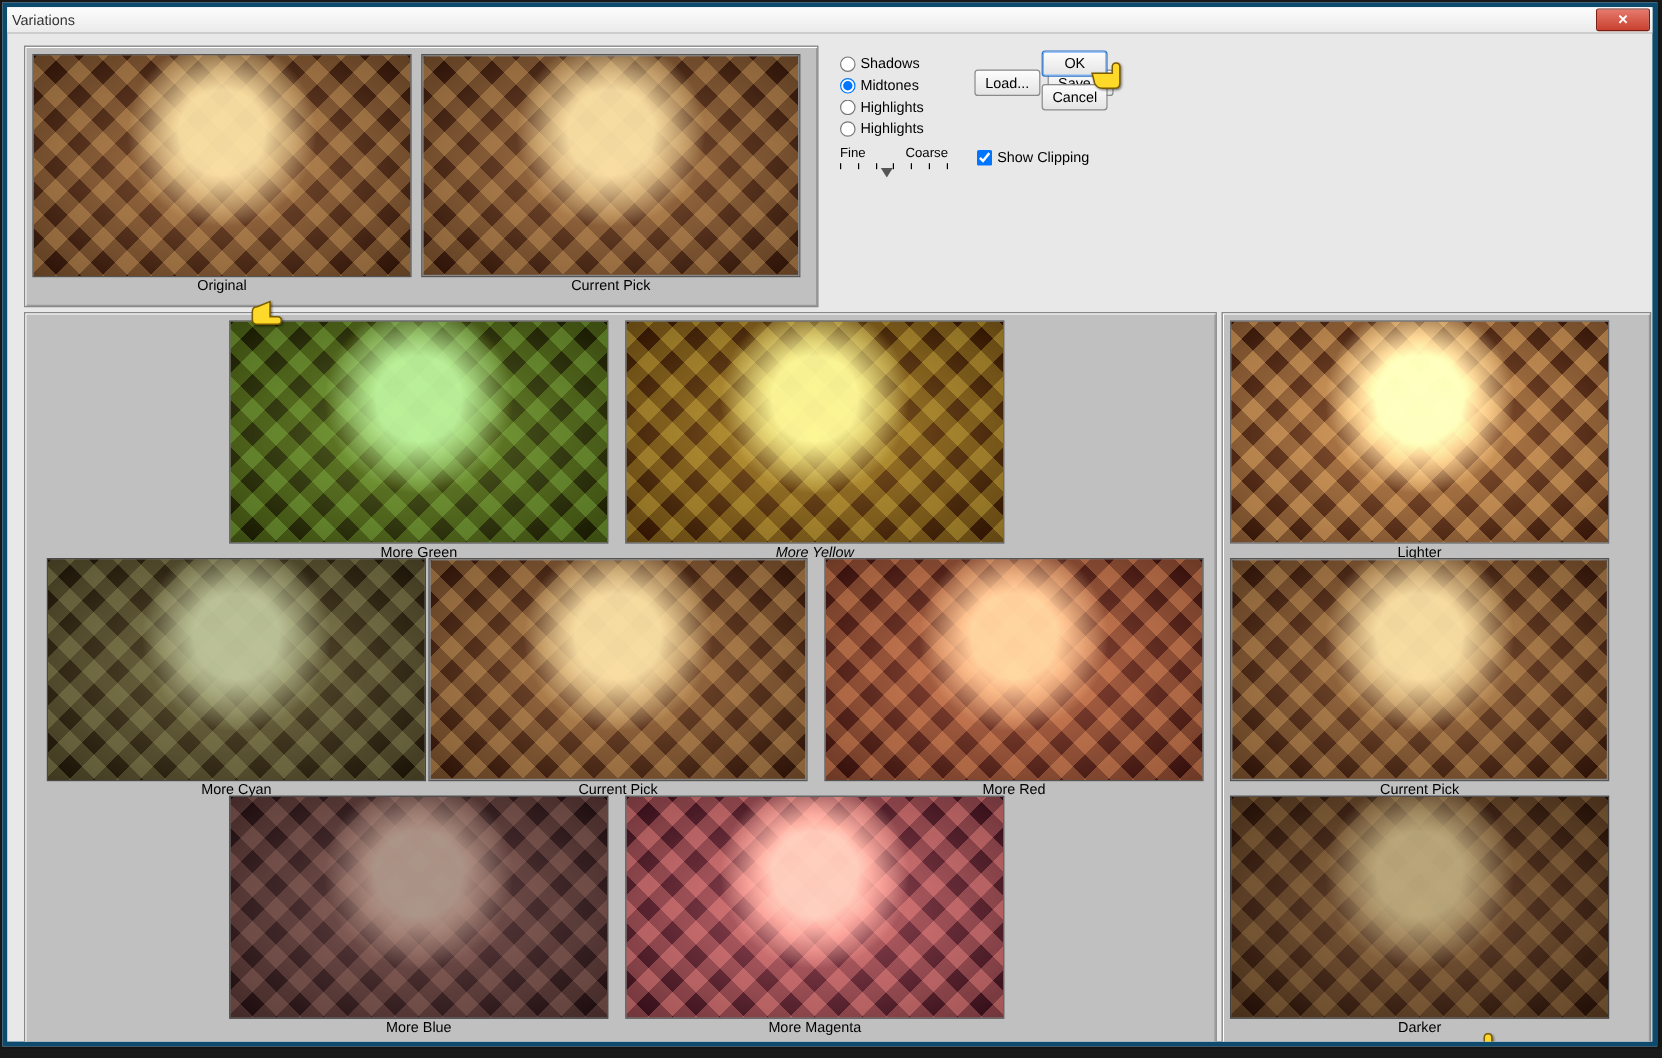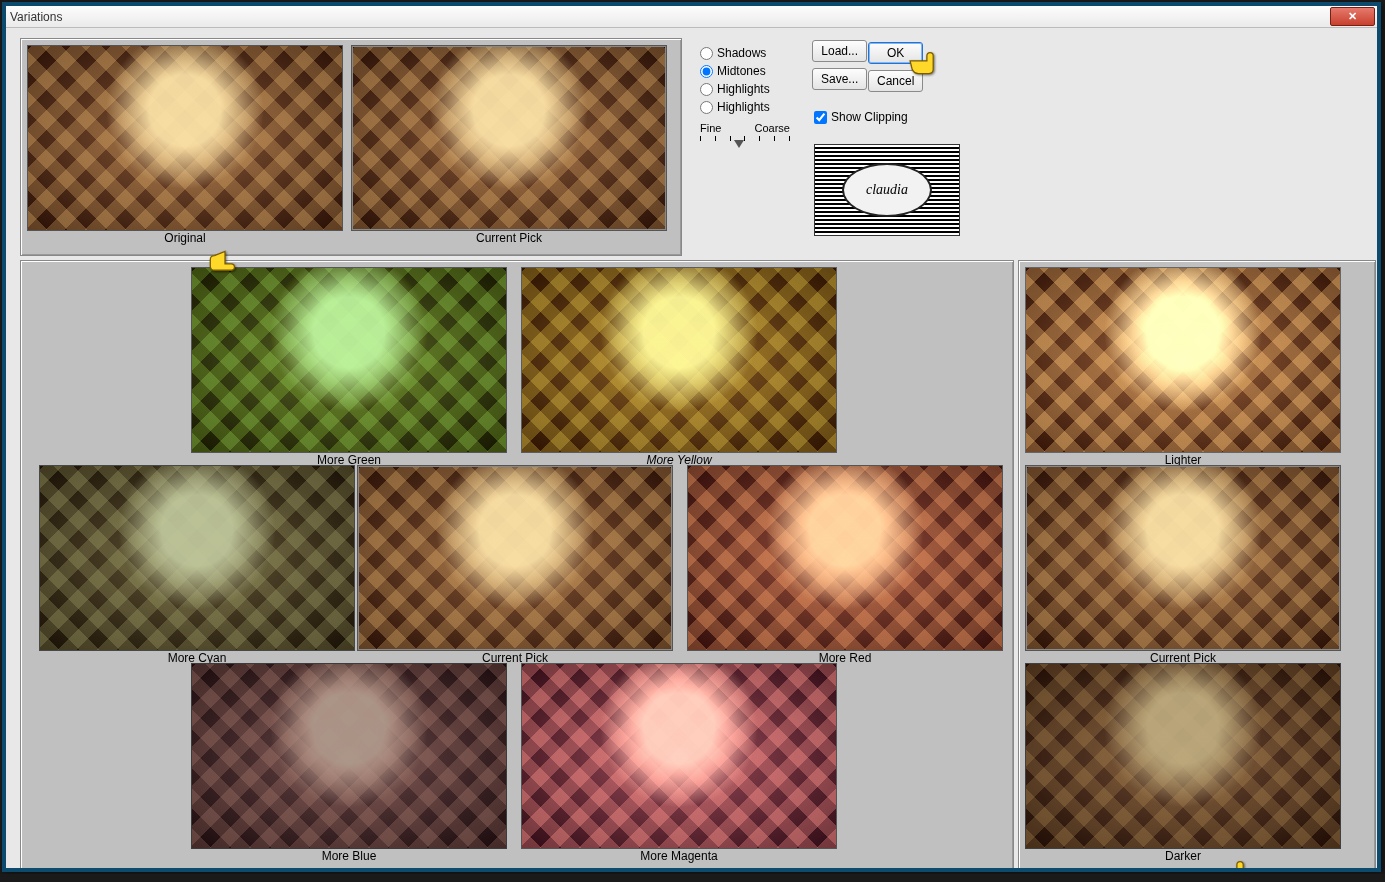--- a/index.html
+++ b/index.html
@@ -107,21 +107,21 @@
     min-width:52px; height:22px;
     padding:0 8px;
     background: linear-gradient(#fdfdfd,#e4e4e4);
     border:1px solid #8a8a8a;
     border-radius:3px;
     font-size:12px;
     text-align:center; line-height:20px;
     cursor:pointer;
   }
   .btn.primary { border:1px solid #2a72c8; box-shadow:0 0 0 1px #7ab7ff inset; }
-  .btn-col { position:absolute; left:806px; top:12px; display:flex; flex-direction:column; gap:6px; }
+  .btn-col { position:absolute; left:806px; top:30px; display:flex; gap:6px; }
   .btn-col2 { position:absolute; left:862px; top:14px; display:flex; flex-direction:column; gap:6px; }
 
   .logo-area {
     position:absolute; left:808px; top:116px; width:146px; height:92px;
     background: repeating-linear-gradient(#fff 0 2px,#000 2px 4px);
     border:1px solid #333;
     display:flex;align-items:center;justify-content:center;
   }
   .logo-oval{
     width:90px;height:54px;border-radius:50%;
@@ -222,30 +222,25 @@
 
     <div class="btn-col">
       <div class="btn">Load...</div>
       <div class="btn">Save...</div>
     </div>
     <div class="btn-col2">
       <div class="btn primary">OK</div>
       <div class="btn">Cancel</div>
     </div>
 
-    <label class="check-row" style="position:absolute;left:808px;top:80px;">
+    <label class="check-row" style="position:absolute;left:808px;top:94px;">
       <input type="checkbox" checked="" style="">
       <span>Show Clipping</span>
     </label>
 
-    <div class="logo-area">
-      <div class="logo-oval">
-        <span>claudia</span>
-      </div>
-    </div>
 
     <div class="panel panel-left">
       <div class="thumb-wrap g1">
         <div class="thumb pat tint-green"></div>
         <span class="lbl">More Green</span>
       </div>
       <div class="thumb-wrap g2">
         <div class="thumb pat tint-yellow"></div>
         <span class="lbl">More Yellow</span>
       </div>

